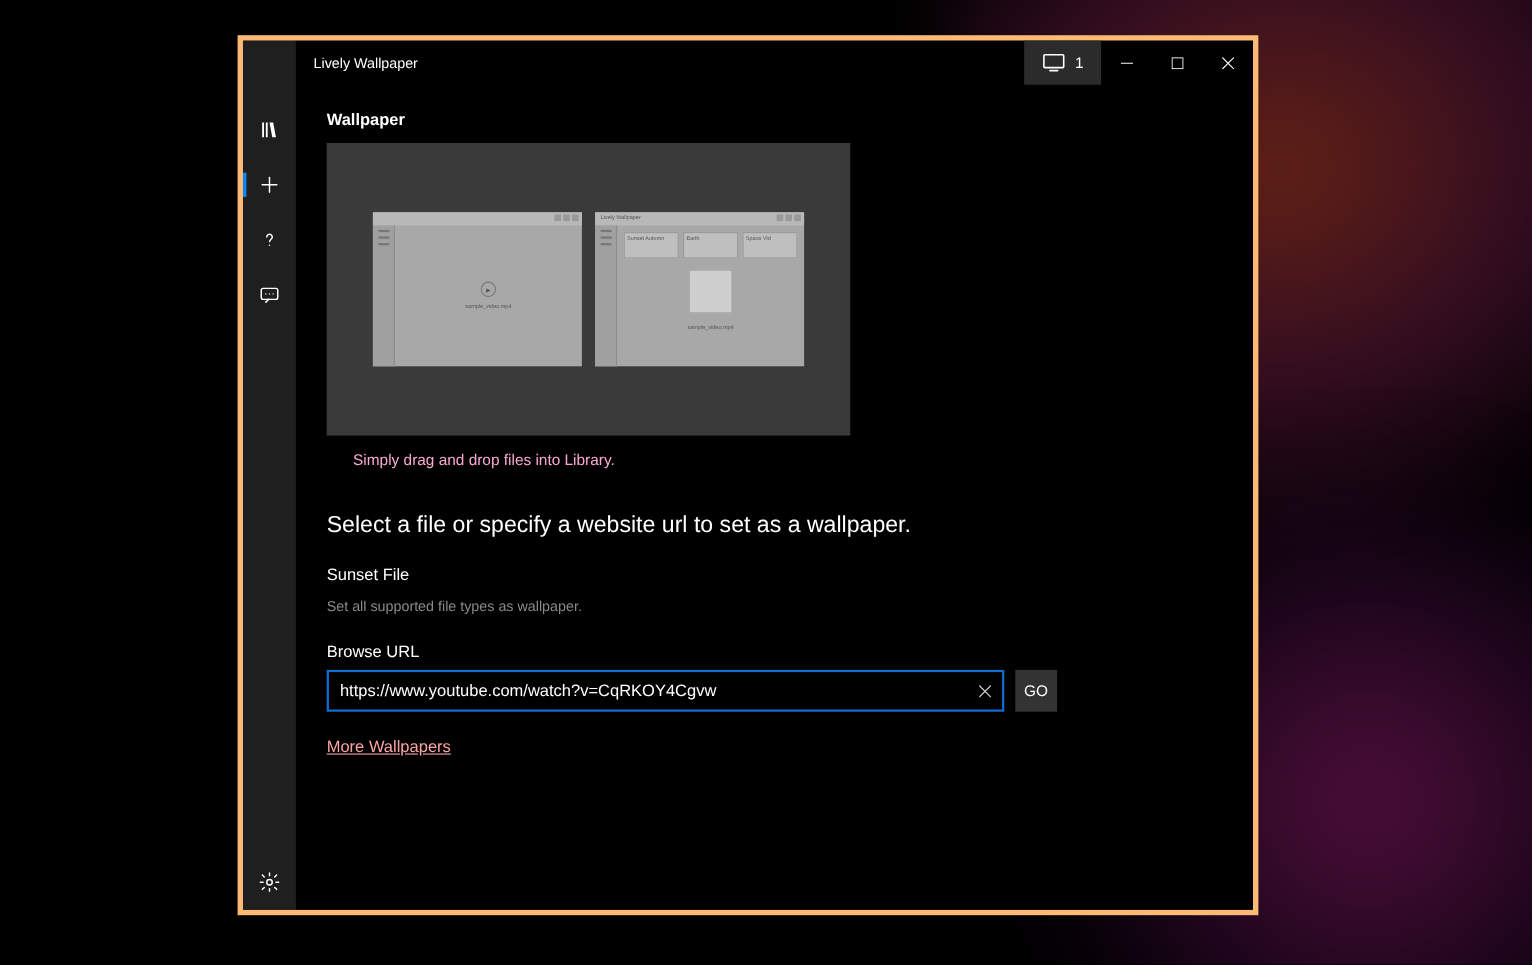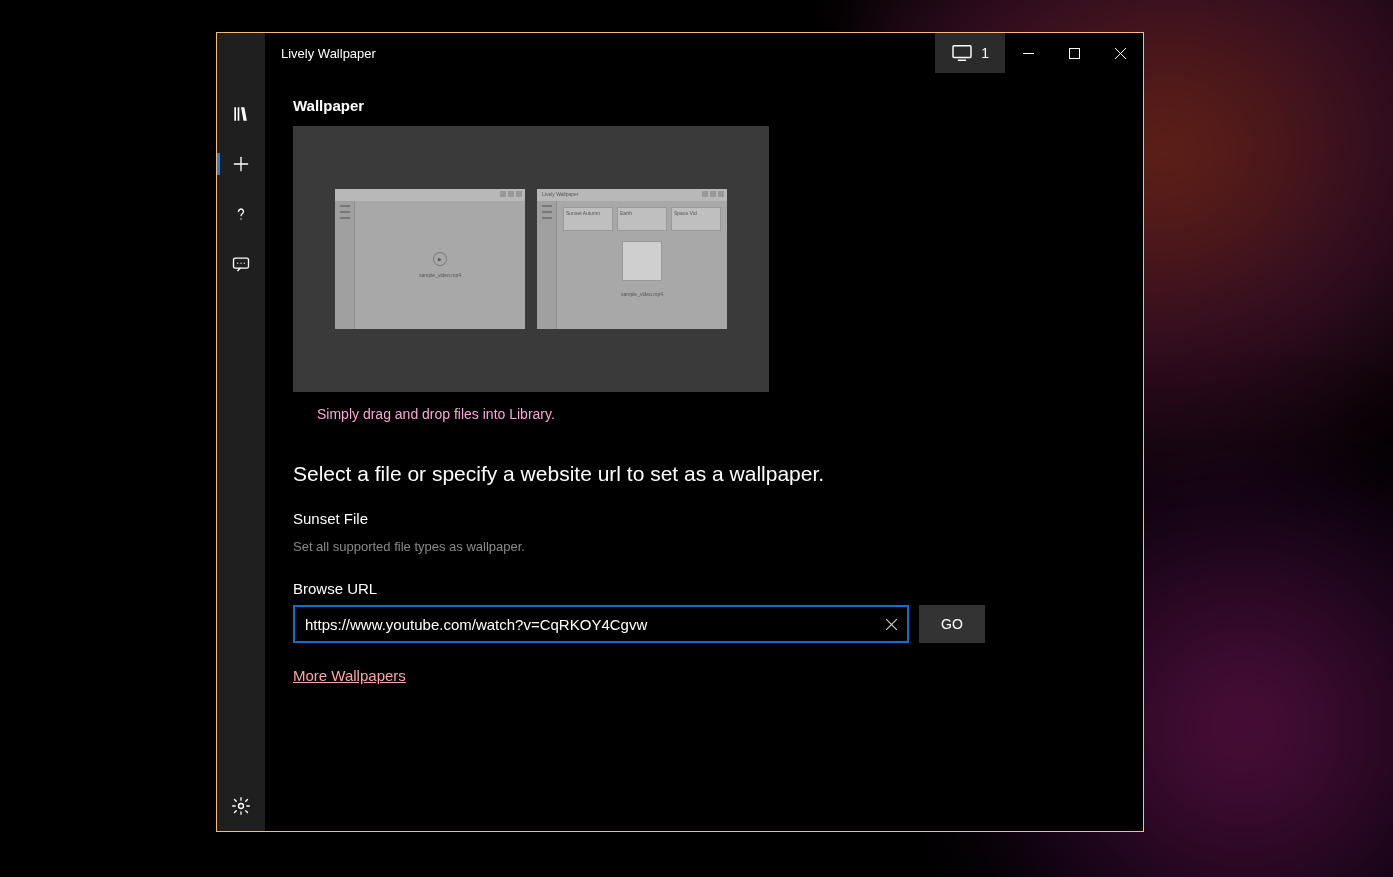--- a/index.html
+++ b/index.html
@@ -43,21 +43,21 @@
   }
 
   
   .app-window {
     position: absolute;
     left: 216px;
     top: 32px;
     width: 928px;
     height: 800px;
     background: #000;
-    border: 1px solid #fdba74;
+    border: 5px solid #fdba74;
     display: flex;
     flex-direction: row;
   }
 
   
   .nav-rail {
     width: 48px;
     background: #1f1f1f;
     display: flex;
     flex-direction: column;
@@ -245,21 +245,21 @@
     right: 8px;
     top: 50%;
     transform: translateY(-50%);
     width: 20px; height: 20px;
     display:flex;align-items:center;justify-content:center;
     cursor:pointer;
     color:#ccc;
   }
   .go-btn {
     height: 38px;
-    padding: 0 22px;
+    padding: 0 8px;
     background: #333333;
     border: none;
     color: #fff;
     font-size: 14px;
     cursor: pointer;
   }
   .link {
     display:inline-block;
     margin-top: 24px;
     color: #fca5a5;

